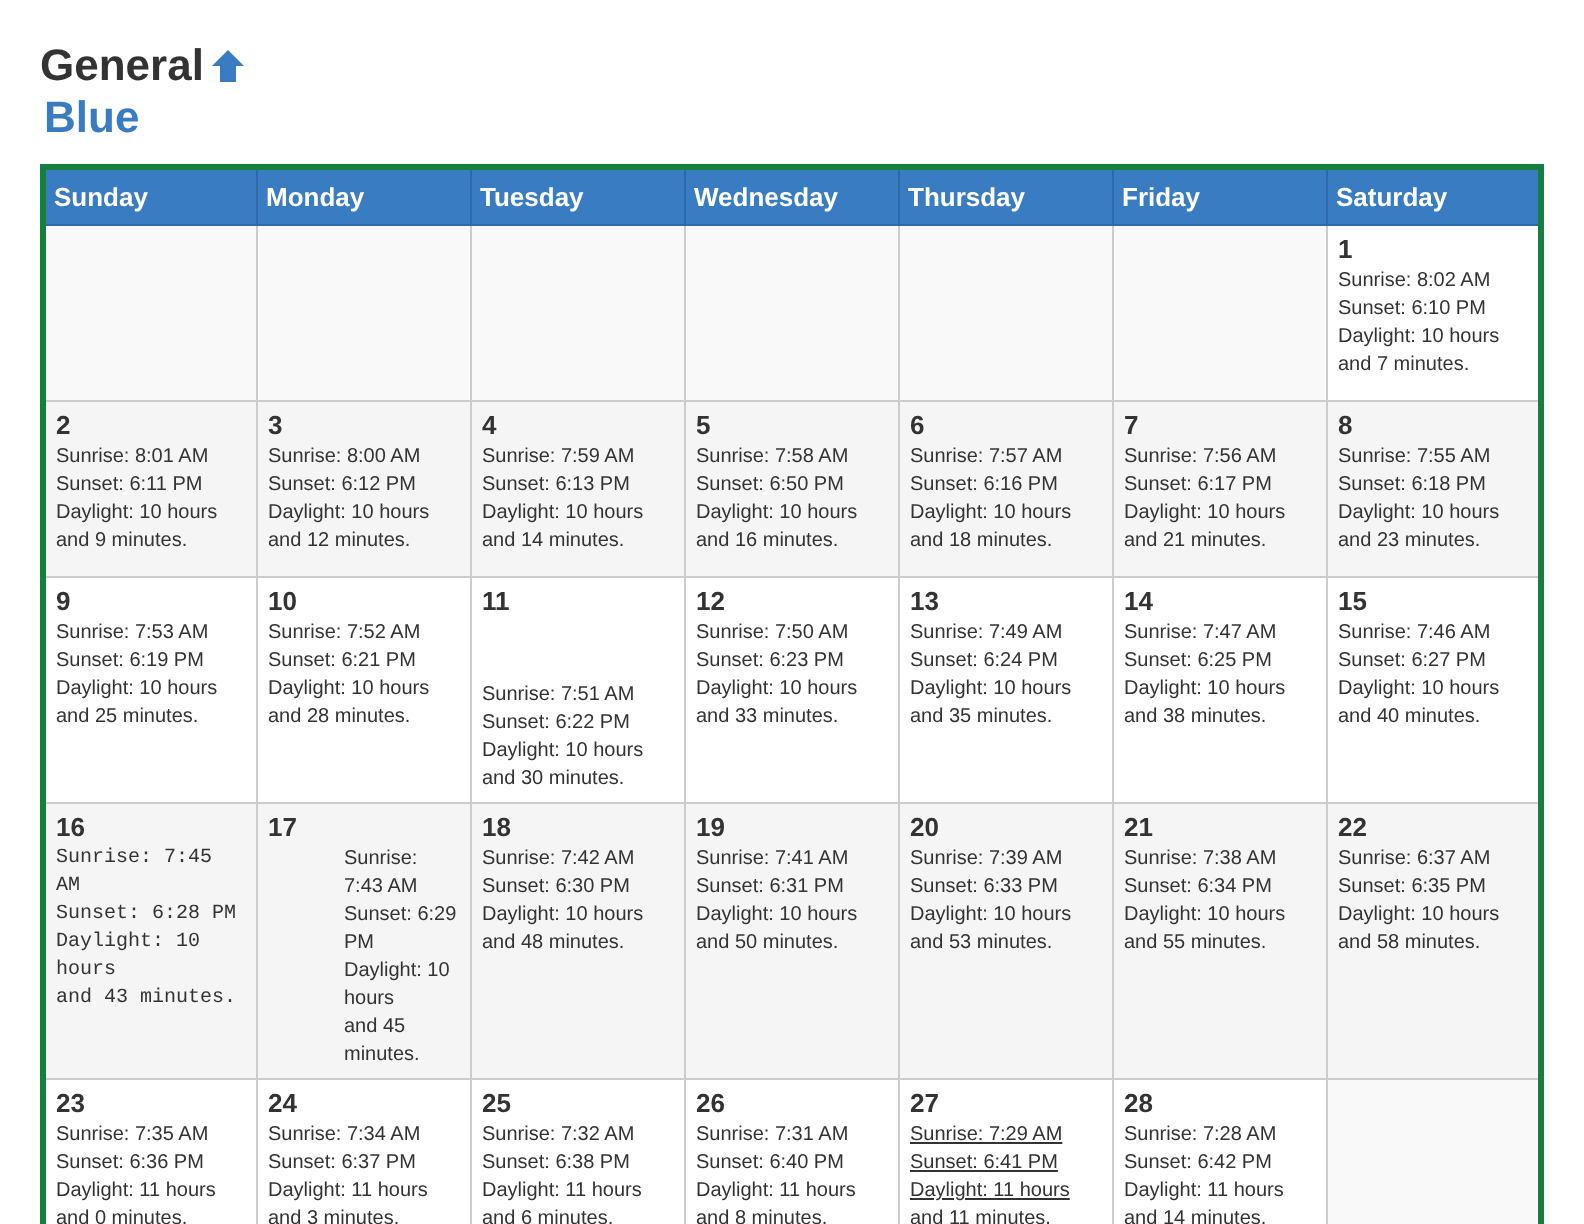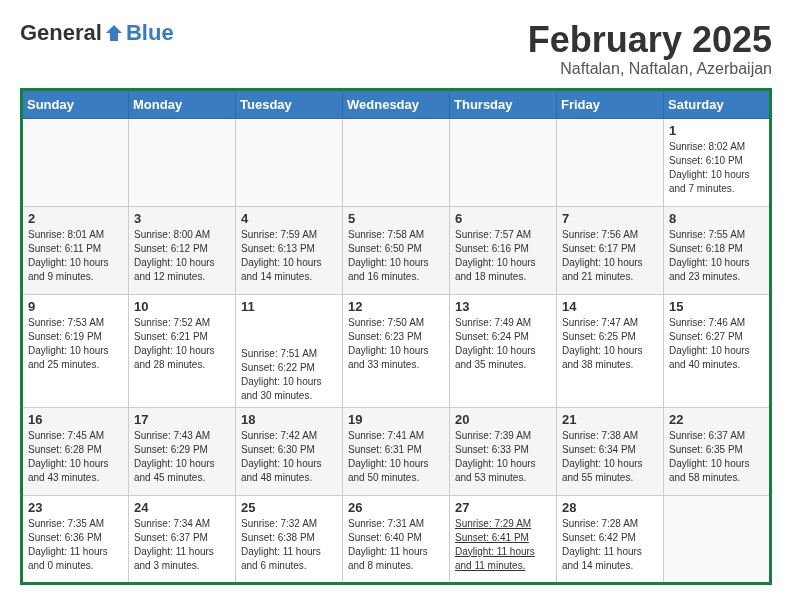--- a/index.html
+++ b/index.html
@@ -11,20 +11,21 @@
       padding: 20px;
     }
     .header {
       display: flex;
       justify-content: space-between;
       align-items: flex-start;
       margin-bottom: 10px;
     }
     .logo {
       display: flex;
+      flex-direction: column;
       align-items: flex-start;
     }
     .title-block {
       text-align: right;
     }
     .month-title {
       font-size: 36px;
       font-weight: bold;
       color: #333;
       line-height: 1.1;
@@ -81,24 +82,20 @@
 <div class="header">
   <div class="logo">
     <div style="display:flex;align-items:center;">
       <span style="font-size:22px;font-weight:bold;color:#333;">General</span>
       <svg width="20" height="20" viewBox="0 0 20 20" style="margin-left:2px;">
         <polygon points="10,2 18,10 14,10 14,18 6,18 6,10 2,10" fill="#3a7cc1"></polygon>
       </svg>
     </div>
     <span style="font-size:22px;font-weight:bold;color:#3a7cc1;margin-left:2px;text-align:right;">Blue</span>
   </div>
-  <div class="title-block">
-    <div class="month-title">February 2025</div>
-    <div class="location-title">Naftalan, Naftalan, Azerbaijan</div>
-  </div>
 </div>
 
 <table class="calendar">
   <thead>
     <tr>
     <th>Sunday</th>
         <th>Monday</th>
         <th>Tuesday</th>
         <th>Wednesday</th>
         <th>Thursday</th>
@@ -220,28 +217,28 @@
           <span class="day-num">15</span>
           <div class="day-info" style="white-space: pre-line;">Sunrise: 7:46 AM
 Sunset: 6:27 PM
 Daylight: 10 hours
 and 40 minutes.</div>
         </td>
       </tr>
       <tr class="row-shade">
         <td>
           <span class="day-num">16</span>
-          <div class="day-info" style="white-space: pre-line;">Sunrise: 7:45 AM
+          <div class="day-info" style="white-space: pre-line; font-family: Liberation Mono, monospace;">Sunrise: 7:45 AM
 Sunset: 6:28 PM
 Daylight: 10 hours
 and 43 minutes.</div>
         </td>
         <td>
           <span class="day-num">17</span>
-          <div class="day-info" style="white-space: pre-line;">Sunrise: 7:43 AM
+          <div class="day-info" style="white-space: pre-line; margin-left: 38px;">Sunrise: 7:43 AM
 Sunset: 6:29 PM
 Daylight: 10 hours
 and 45 minutes.</div>
         </td>
         <td>
           <span class="day-num">18</span>
           <div class="day-info" style="white-space: pre-line;">Sunrise: 7:42 AM
 Sunset: 6:30 PM
 Daylight: 10 hours
 and 48 minutes.</div>

